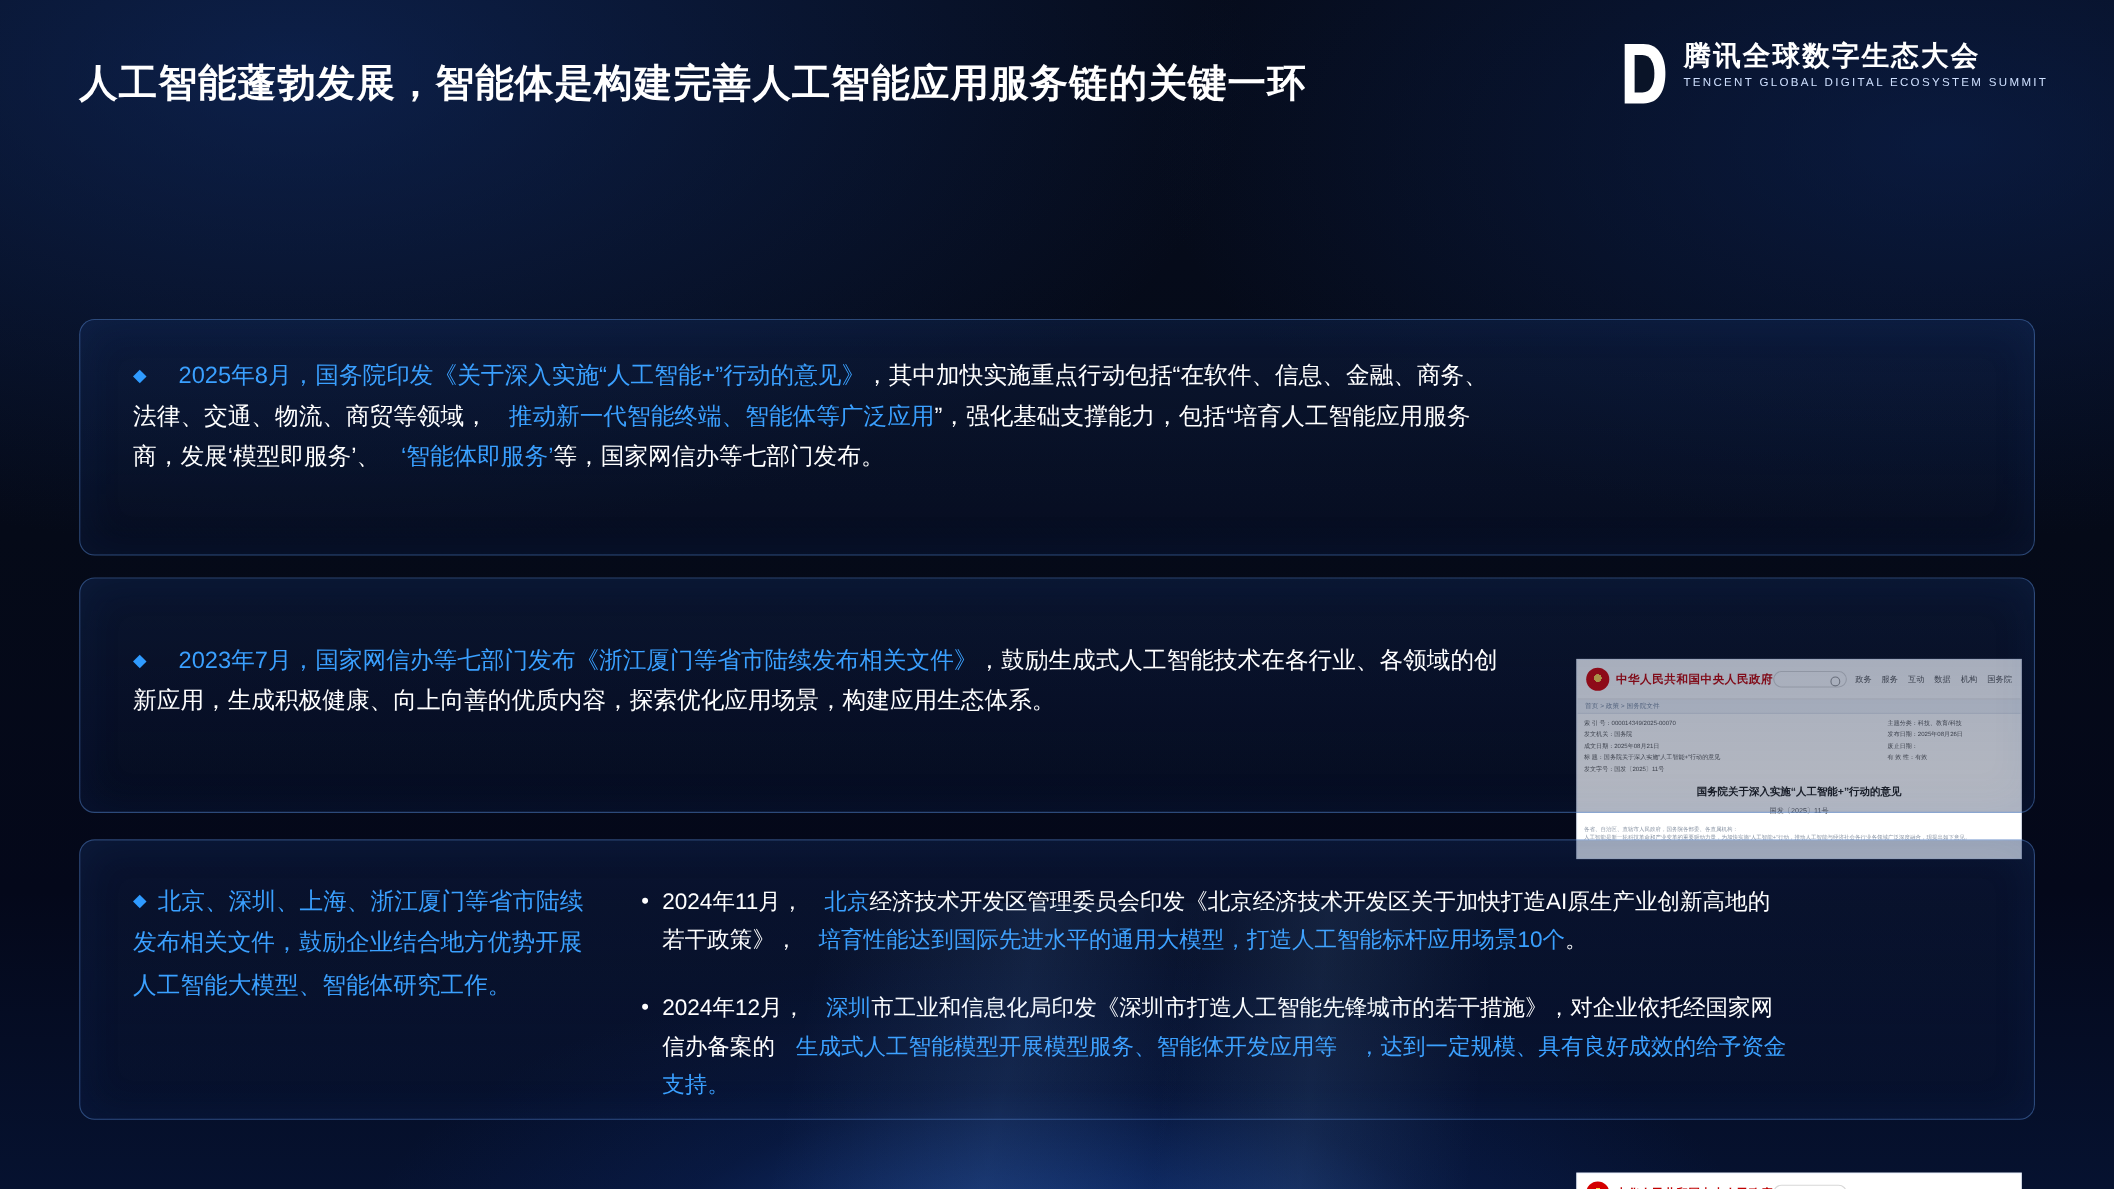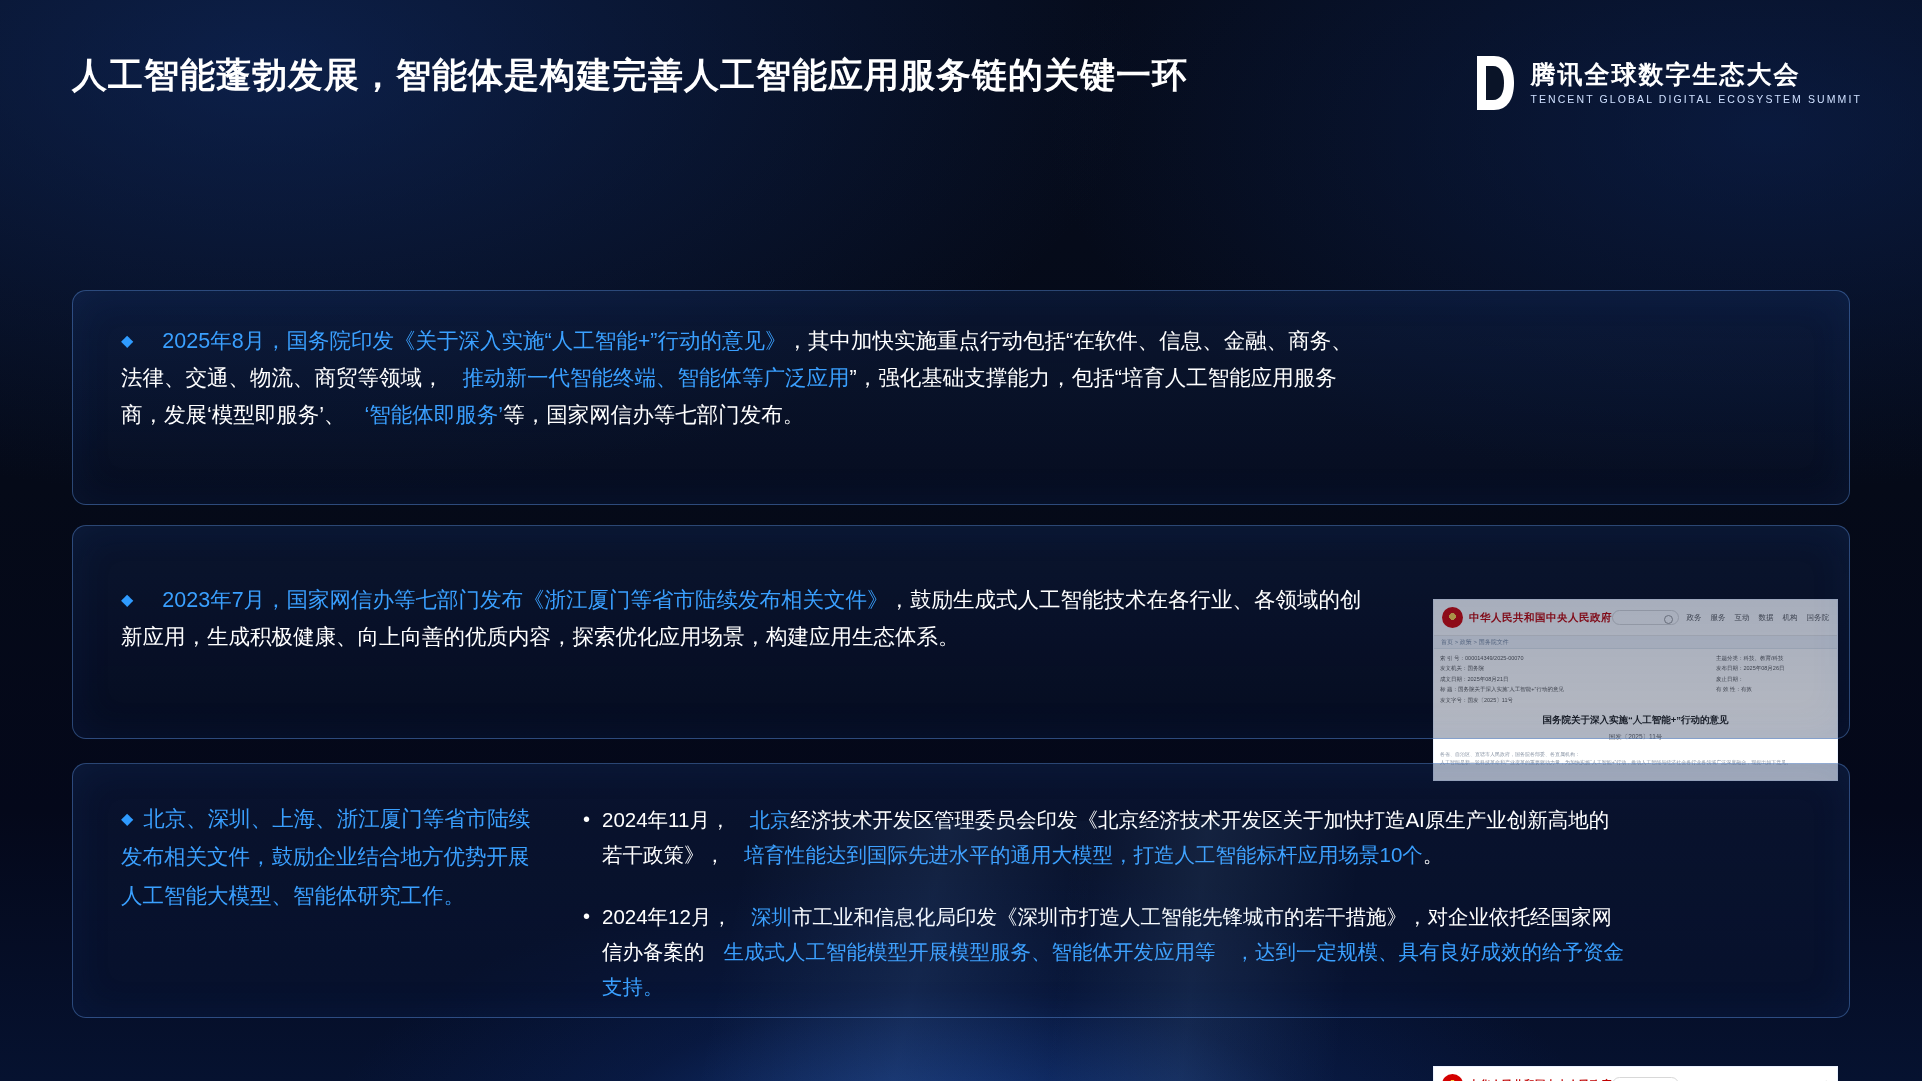--- a/index.html
+++ b/index.html
@@ -29,22 +29,22 @@
     pointer-events: none;
   }
 
   
   .title {
     position: absolute; left: 72px; top: 52px;
     font-size: 35px; font-weight: bold; color: #ffffff;
     letter-spacing: 1px; white-space: nowrap; text-align: right;
   }
   .logo {
-    position: absolute; right: 60px; top: 54px;
-    display: flex; align-items: center; gap: 14px;
+    position: absolute; right: 60px; top: 38px;
+    display: flex; align-items: flex-start; gap: 14px;
   }
   .logo-mark {
     width: 42px; height: 58px; position: relative;
   }
   .logo-text-main {
     font-size: 25px; font-weight: bold; color: #ffffff; letter-spacing: 2px;
     line-height: 1.05;
   }
   .logo-text-sub {
     font-size: 10.5px; color: #cfe0ff; letter-spacing: 2.1px; margin-top: 5px;

